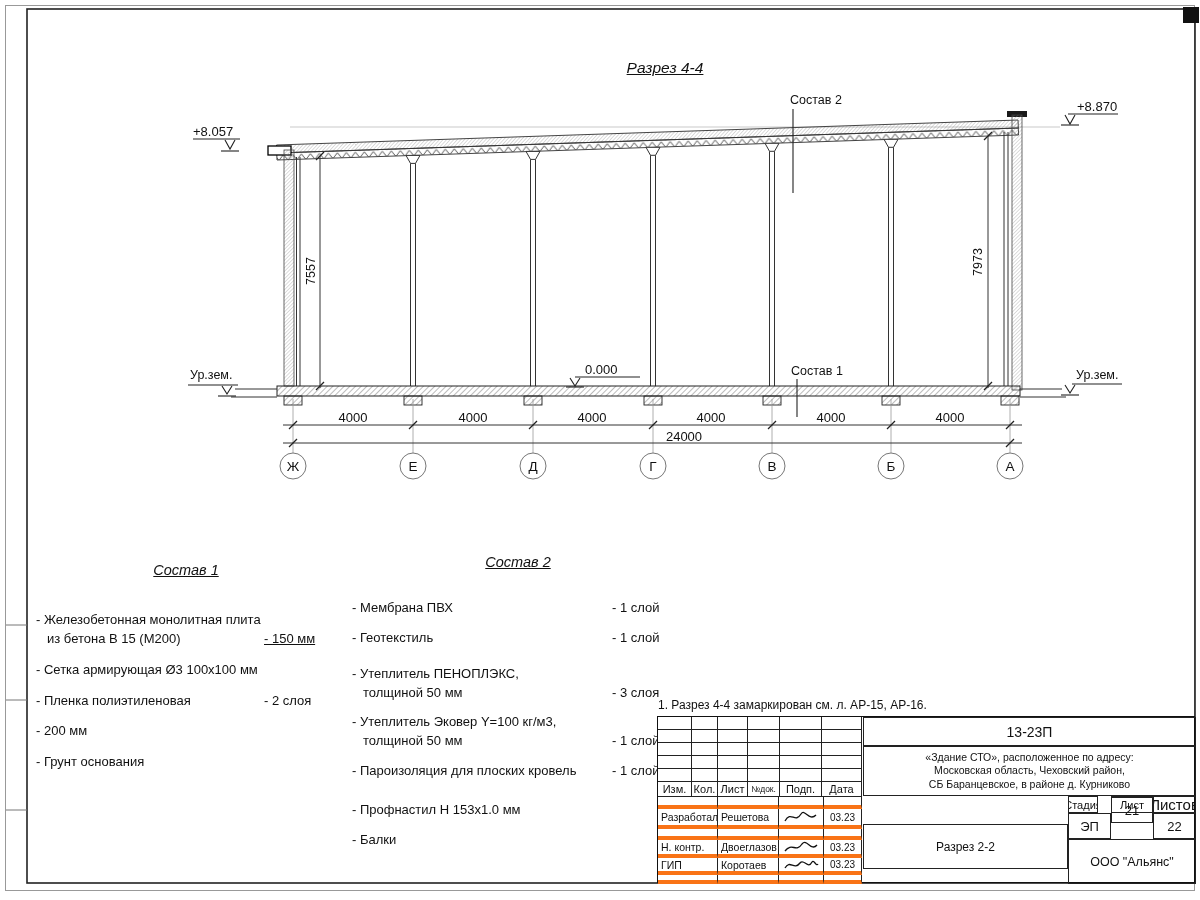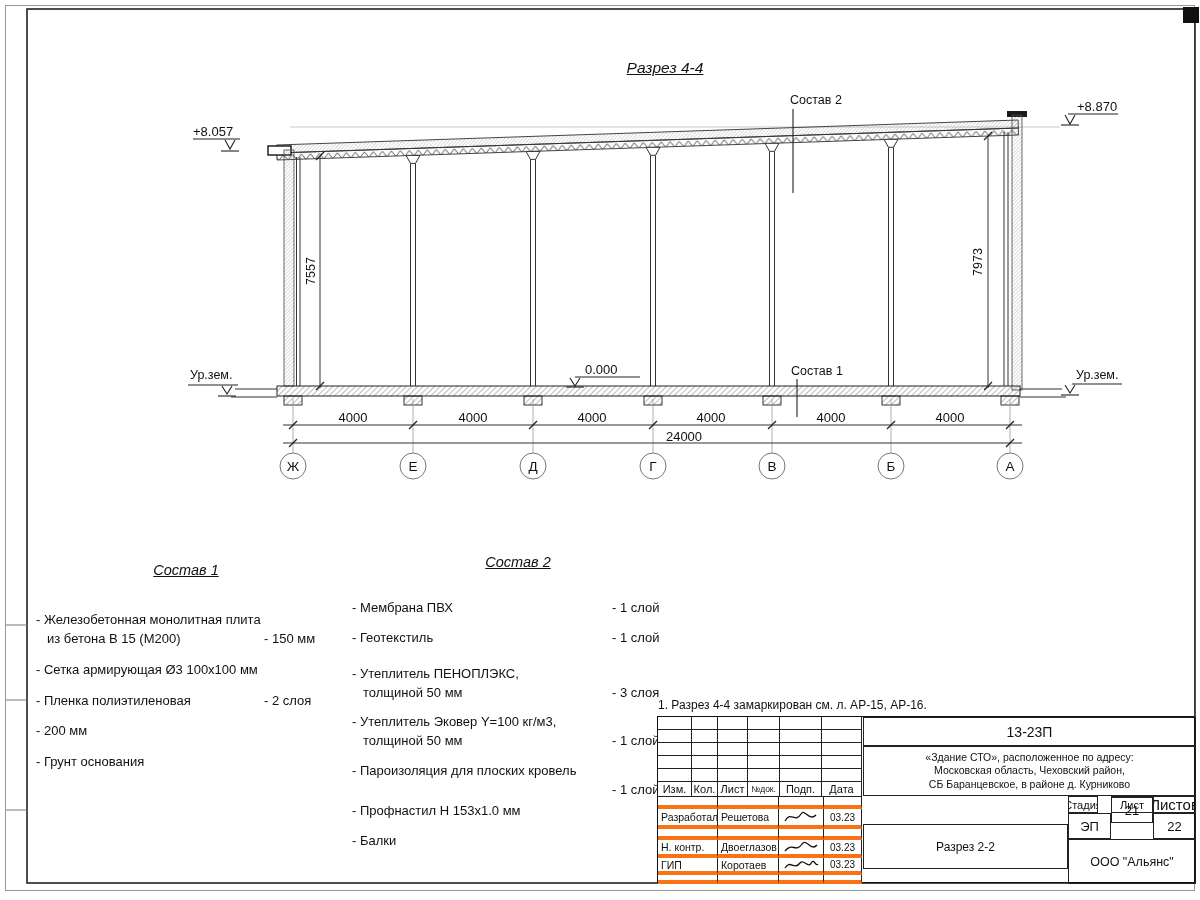--- a/index.html
+++ b/index.html
@@ -193,21 +193,21 @@
 <div class="t ctr" style="left:640px;top:459px;width:26px;font-size:13.5px;">Г</div>
 <div class="t ctr" style="left:759px;top:459px;width:26px;font-size:13.5px;">В</div>
 <div class="t ctr" style="left:878px;top:459px;width:26px;font-size:13.5px;">Б</div>
 <div class="t ctr" style="left:997px;top:459px;width:26px;font-size:13.5px;">А</div>
 
 <div class="comp" style="left:36px;top:560px;width:300px;">
   <div class="comp-title">Состав 1</div>
   <div class="comp-row">
     <div class="comp-name">- Железобетонная  монолитная плита
 из бетона В 15 (М200)</div>
-    <div class="comp-val" style="width:72px;">- 150 мм</div>
+    <div class="comp-val" style="width:72px;text-decoration:underline;">- 150 мм</div>
   </div>
   <div class="comp-row">
     <div class="comp-name">- Сетка армирующая Ø3 100x100 мм</div>
     <div class="comp-val" style="width:0px;"></div>
   </div>
   <div class="comp-row">
     <div class="comp-name">- Пленка полиэтиленовая</div>
     <div class="comp-val" style="width:72px;">-  2 слоя</div>
   </div>
   <div class="comp-row">
@@ -232,21 +232,21 @@
   <div class="comp-row" style="margin-bottom:11px;">
     <div class="comp-name">- Утеплитель ПЕНОПЛЭКС,
 толщиной 50 мм</div>
     <div class="comp-val" style="width:58px;">- 3 слоя</div>
   </div>
   <div class="comp-row" style="margin-bottom:11px;">
     <div class="comp-name">- Утеплитель Эковер Y=100 кг/м3,
 толщиной 50 мм</div>
     <div class="comp-val" style="width:58px;">- 1 слой</div>
   </div>
-  <div class="comp-row" style="margin-bottom:2px;flex-direction:column;">
+  <div class="comp-row" style="margin-bottom:20px;">
     <div class="comp-name">- Пароизоляция для плоских кровель</div>
     <div class="comp-val" style="width:58px;">- 1 слой</div>
   </div>
   <div class="comp-row" style="margin-bottom:11px;">
     <div class="comp-name">- Профнастил Н 153х1.0 мм</div>
     <div class="comp-val" style="width:0px;"></div>
   </div>
   <div class="comp-row" style="margin-bottom:11px;">
     <div class="comp-name">- Балки</div>
     <div class="comp-val" style="width:0px;"></div>

